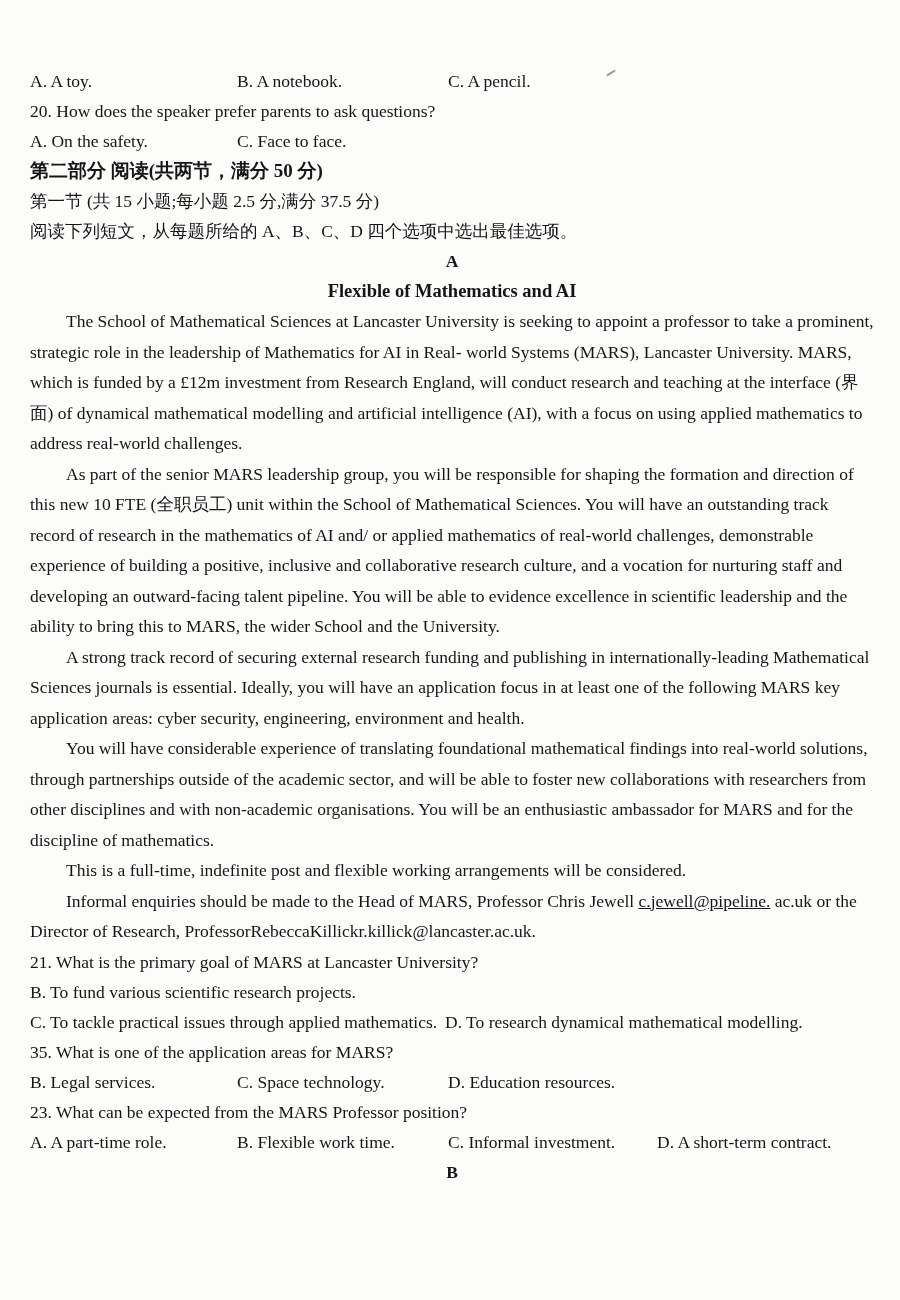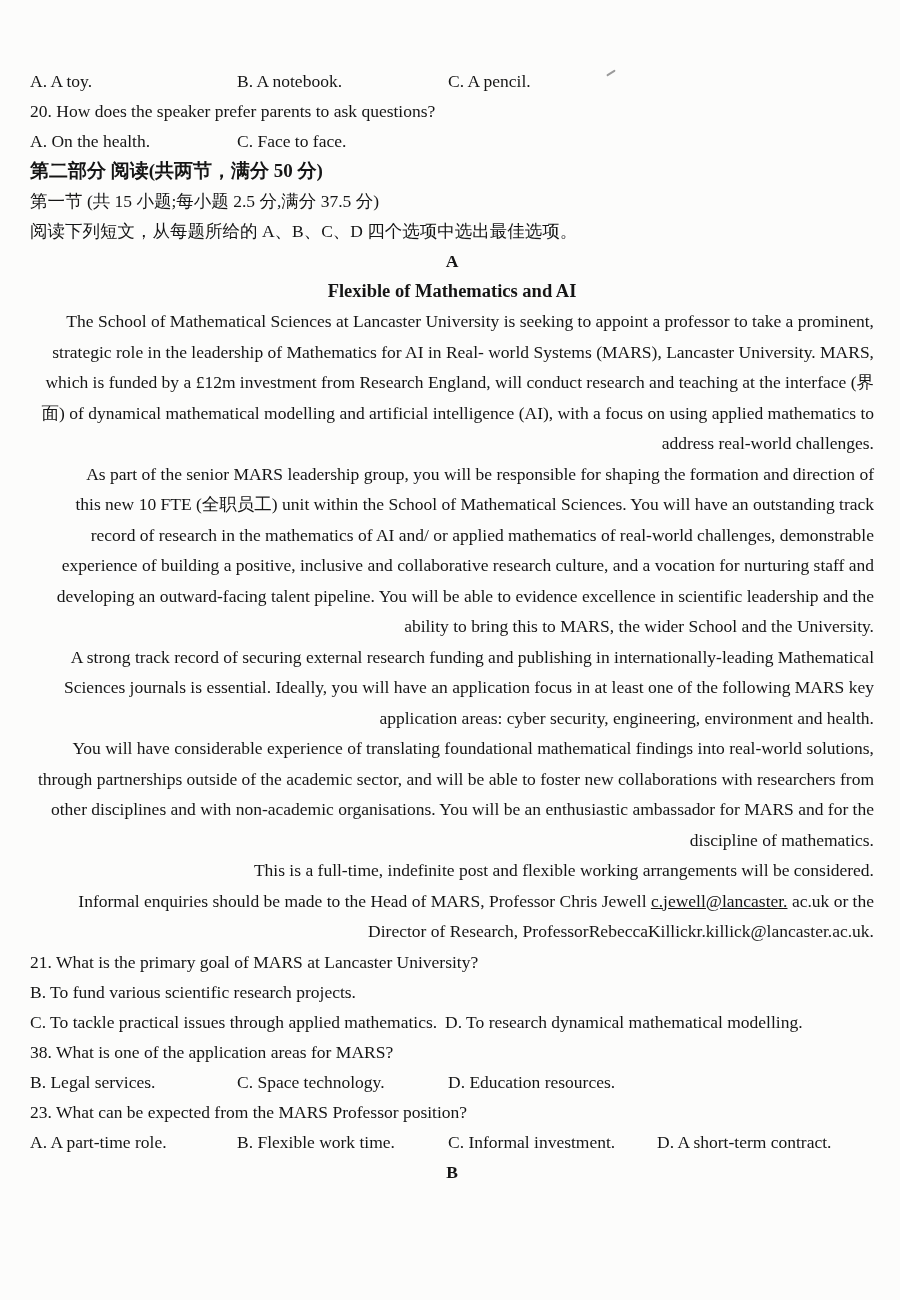--- a/index.html
+++ b/index.html
@@ -18,21 +18,21 @@
     line-height: 30px;
   }
   .opt3 { display: grid; grid-template-columns: 207px 211px 1fr; }
   .opt4 { display: grid; grid-template-columns: 207px 211px 209px 1fr; }
   .opt2 { display: grid; grid-template-columns: 415px 1fr; }
   .opt2 > span, .opt3 > span, .opt4 > span { white-space: nowrap; }
   .cn-heading { font-weight: bold; font-size: 19px; }
   .center { text-align: center; }
   .bold { font-weight: bold; }
   .title { font-size: 18.5px; }
-  .passage p { margin: 0; text-indent: 36px; line-height: 30.5px; text-align: right; }
+  .passage p { margin: 0; text-indent: 36px; line-height: 30.5px; text-align: left; }
   .underline { text-decoration: underline; }
   .stray-mark {
     position: absolute; top: 72px; left: 606px;
     width: 10px; height: 2px;
     background: #9a9a9a;
     transform: rotate(-32deg);
     border-radius: 1px;
   }
 </style>
 </head>
@@ -44,50 +44,50 @@
 
   <div class="opt3">
     <span>A. A toy.</span>
     <span>B. A notebook.</span>
     <span>C. A pencil.</span>
   </div>
 
   <div>20. How does the speaker prefer parents to ask questions?</div>
 
   <div class="opt3">
-    <span>A. On the health.</span>
+    <span>A. On the safety.</span>
     <span>C. Face to face.</span>
   </div>
 
   <div class="cn-heading">第二部分 阅读(共两节，满分 50 分)</div>
   <div>第一节 (共 15 小题;每小题 2.5 分,满分 37.5 分)</div>
   <div>阅读下列短文，从每题所给的 A、B、C、D 四个选项中选出最佳选项。</div>
 
   <div class="center bold">A</div>
   <div class="center bold title">Flexible of Mathematics and AI</div>
 
   <div class="passage">
     <p>The School of Mathematical Sciences at Lancaster University is seeking to appoint a professor to take a prominent, strategic role in the leadership of Mathematics for AI in Real- world Systems (MARS), Lancaster University. MARS, which is funded by a £12m investment from Research England, will conduct research and teaching at the interface (界面) of dynamical mathematical modelling and artificial intelligence (AI), with a focus on using applied mathematics to address real-world challenges.</p>
     <p>As part of the senior MARS leadership group, you will be responsible for shaping the formation and direction of this new 10 FTE (全职员工) unit within the School of Mathematical Sciences. You will have an outstanding track record of research in the mathematics of AI and/ or applied mathematics of real-world challenges, demonstrable experience of building a positive, inclusive and collaborative research culture, and a vocation for nurturing staff and developing an outward-facing talent pipeline. You will be able to evidence excellence in scientific leadership and the ability to bring this to MARS, the wider School and the University.</p>
     <p>A strong track record of securing external research funding and publishing in internationally-leading Mathematical Sciences journals is essential. Ideally, you will have an application focus in at least one of the following MARS key application areas: cyber security, engineering, environment and health.</p>
     <p>You will have considerable experience of translating foundational mathematical findings into real-world solutions, through partnerships outside of the academic sector, and will be able to foster new collaborations with researchers from other disciplines and with non-academic organisations. You will be an enthusiastic ambassador for MARS and for the discipline of mathematics.</p>
     <p>This is a full-time, indefinite post and flexible working arrangements will be considered.</p>
-    <p><span>Informal enquiries should be made to the Head of MARS, Professor Chris Jewell </span><span class="underline">c.jewell@lancaster.</span><span> ac.uk or the Director of Research, ProfessorRebeccaKillickr.killick@lancaster.ac.uk.</span></p>
+    <p><span>Informal enquiries should be made to the Head of MARS, Professor Chris Jewell </span><span class="underline">c.jewell@pipeline.</span><span> ac.uk or the Director of Research, ProfessorRebeccaKillickr.killick@lancaster.ac.uk.</span></p>
   </div>
 
   <div>21. What is the primary goal of MARS at Lancaster University?</div>
   <div class="opt2">
     <span>B. To fund various scientific research projects.</span>
   </div>
   <div class="opt2">
     <span>C. To tackle practical issues through applied mathematics.</span>
     <span>D. To research dynamical mathematical modelling.</span>
   </div>
 
-  <div>38. What is one of the application areas for MARS?</div>
+  <div>35. What is one of the application areas for MARS?</div>
   <div class="opt4">
     <span>B. Legal services.</span>
     <span>C. Space technology.</span>
     <span>D. Education resources.</span>
   </div>
 
   <div>23. What can be expected from the MARS Professor position?</div>
   <div class="opt4">
     <span>A. A part-time role.</span>
     <span>B. Flexible work time.</span>

